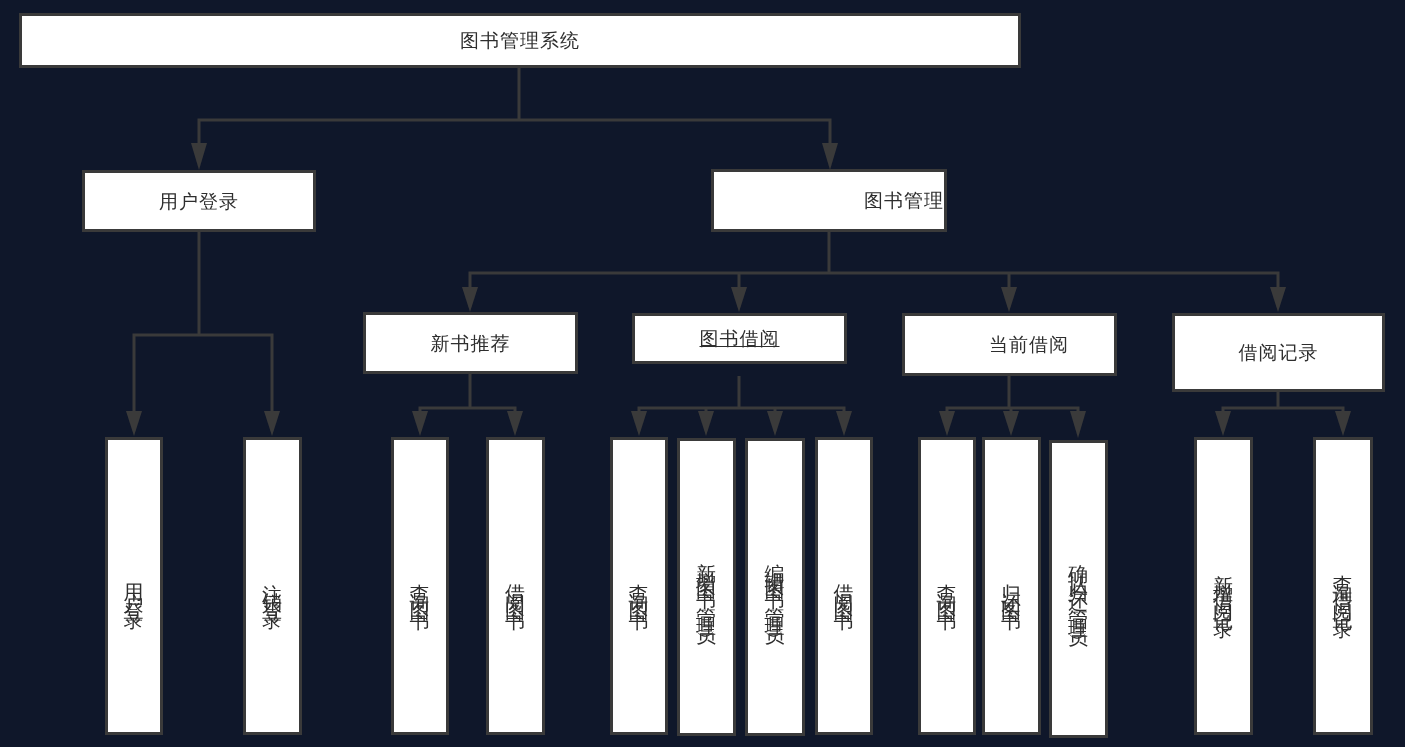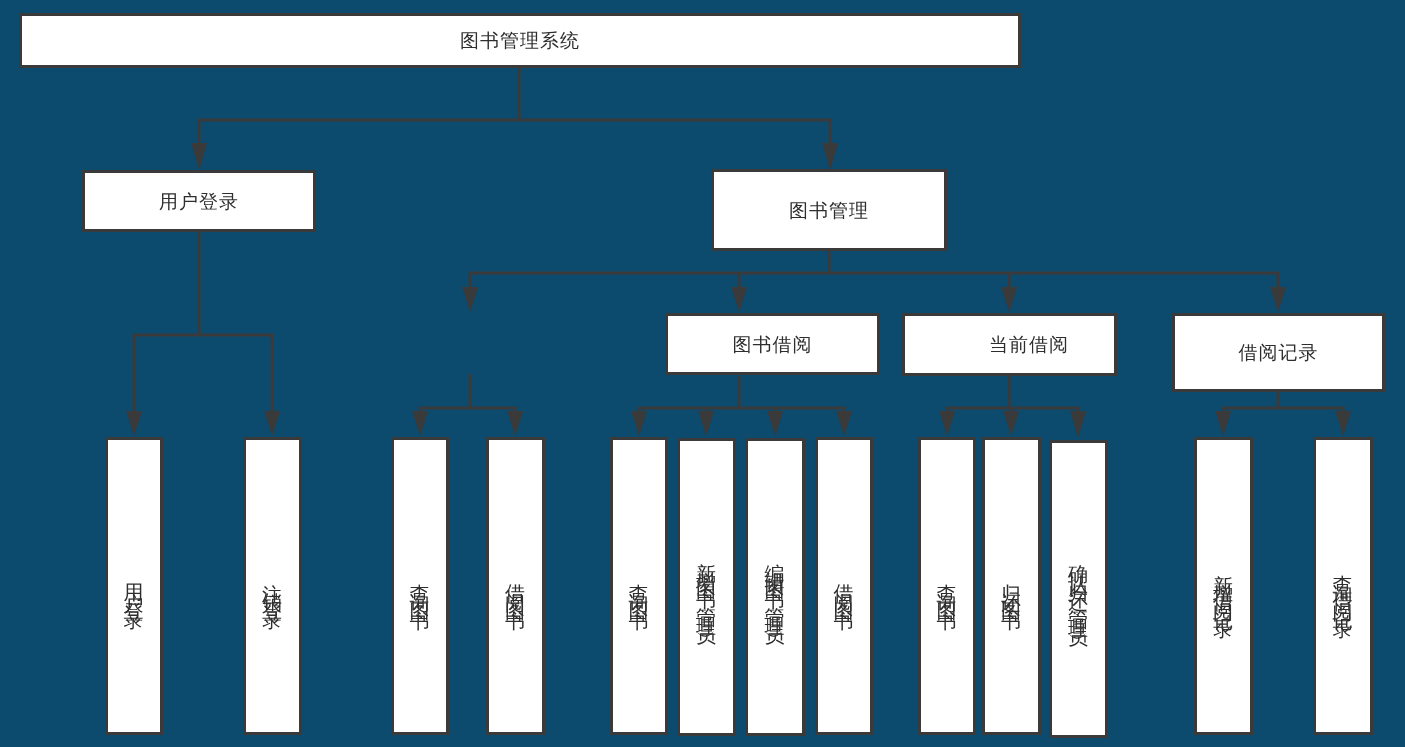--- a/index.html
+++ b/index.html
@@ -5,21 +5,21 @@
   html, body {
     margin: 0;
     padding: 0;
     background: #ffffff;
     font-family: "DejaVu Sans", "Liberation Sans", sans-serif;
   }
   .canvas {
     position: relative;
     width: 1405px;
     height: 747px;
-    background: #0c4a6e;
+    background: #0f172a;
     overflow: hidden;
   }
   svg.wires {
     position: absolute;
     left: 0;
     top: 0;
     width: 1405px;
     height: 747px;
     z-index: 1;
   }
@@ -107,25 +107,28 @@
     </g>
   </svg>
 
   <div class="node h" style="left:19px; top:13px; width:1002px; height:55px;">
     <span class="label">图书管理系统</span>
   </div>
 
   <div class="node h" style="left:82px; top:170px; width:234px; height:62px;">
     <span class="label">用户登录</span>
   </div>
-  <div class="node h" style="left:711px; top:169px; width:236px; height:82px;">
+  <div class="node h" style="left:711px; top:169px; width:236px; height:63px;justify-content:flex-end;">
     <span class="label">图书管理</span>
   </div>
 
-  <div class="node h" style="left:665px; top:313px; width:215px; height:62px;">
+  <div class="node h" style="left:363px; top:312px; width:215px; height:62px;">
+    <span class="label">新书推荐</span>
+  </div>
+  <div class="node h" style="left:632px; top:313px; width:215px; height:51px;text-decoration:underline;">
     <span class="label">图书借阅</span>
   </div>
   <div class="node h" style="left:902px; top:313px; width:215px; height:63px;padding-left:39px;">
     <span class="label">当前借阅</span>
   </div>
   <div class="node h" style="left:1172px; top:313px; width:213px; height:79px;">
     <span class="label">借阅记录</span>
   </div>
 
   <div class="node v" style="left:105px; top:437px; width:58px; height:298px;">

